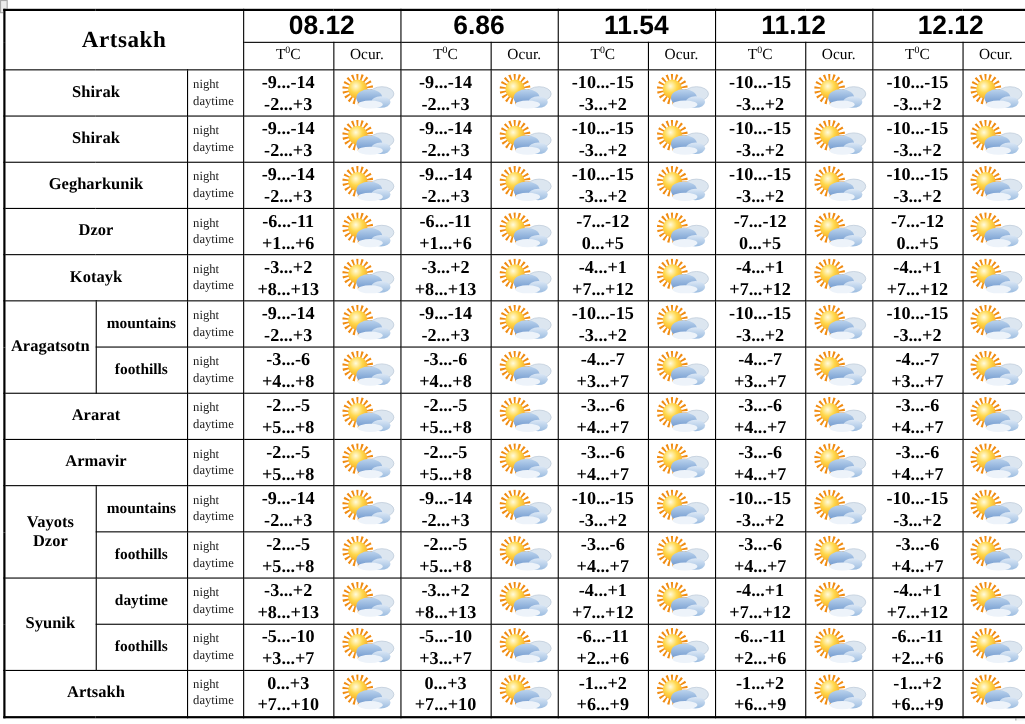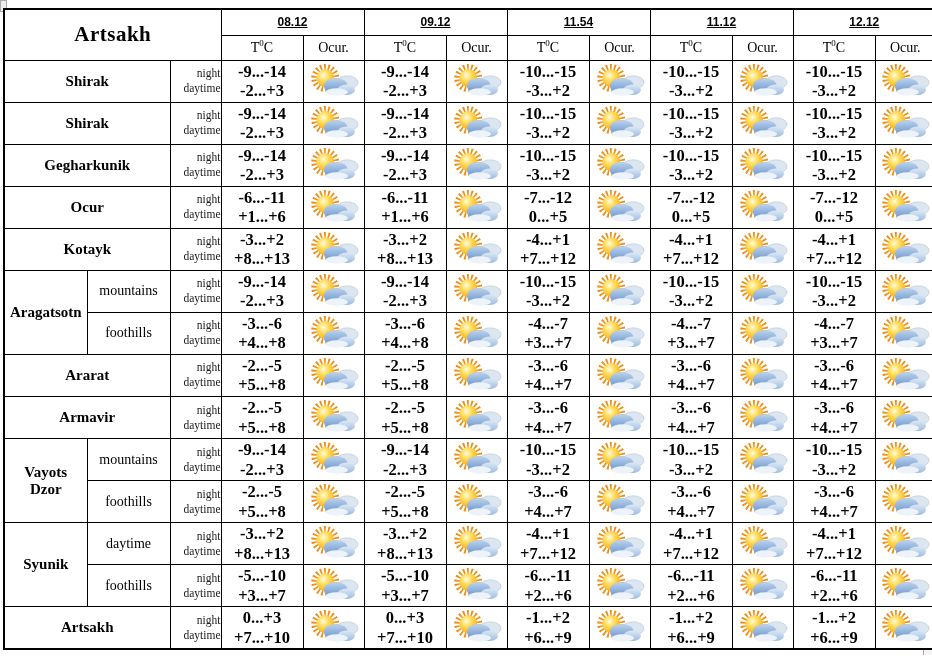--- a/index.html
+++ b/index.html
@@ -17,27 +17,27 @@
     position:absolute;left:3px;top:8px;width:927px;height:642px;
     border-collapse:collapse;table-layout:fixed;background:#fff;
     border:2px solid #000;
   }
   .forecast th,.forecast td{border:1.5px solid #000;padding:0;vertical-align:middle;text-align:center;overflow:hidden;}
   thead tr.r1{height:26px;}
   thead tr.r2{height:25px;}
   tbody tr{height:42px;}
 
   .regions-hdr{font-weight:bold;font-size:21px;letter-spacing:.5px;}
-  .date-hdr{font-family:"Liberation Sans",sans-serif;font-weight:bold;font-size:12px;text-decoration:underline;}
+  .date-hdr{font-family:"Liberation Sans",sans-serif;font-weight:bold;font-size:24px;}
   .sub-hdr{font-weight:normal;font-size:14px;}
   .sub-hdr sup{font-size:9px;line-height:0;}
 
   td.region{font-weight:bold;font-size:15px;line-height:17px;padding:0 2px;text-align:center;}
-  td.sub{font-weight:normal;font-size:14px;text-align:center;}
-  td.nd{text-align:right;padding-left:5px;font-size:11.5px;line-height:15px;color:#1a1a1a;}
+  td.sub{font-weight:bold;font-size:14px;text-align:center;}
+  td.nd{text-align:left;padding-left:5px;font-size:11.5px;line-height:15px;color:#1a1a1a;}
   td.temp{font-weight:bold;font-size:16.5px;}
   td.temp div{line-height:19.5px;}
   td.icon{text-align:center;}
   svg.wicon{width:56px;height:35px;vertical-align:middle;}
 </style>
 </head>
 <body>
 
 <svg width="0" height="0" style="position:absolute" aria-hidden="true">
   <defs>
@@ -81,21 +81,21 @@
       <col style="width:61px">
     <col style="width:82px">
       <col style="width:61px">
     <col style="width:82px">
       <col style="width:61px">
   </colgroup>
   <thead>
     <tr class="r1">
       <th class="regions-hdr" rowspan="2" colspan="3">Artsakh</th>
       <th class="date-hdr" colspan="2">08.12</th>
-      <th class="date-hdr" colspan="2">09.12</th>
+      <th class="date-hdr" colspan="2">6.86</th>
       <th class="date-hdr" colspan="2">11.54</th>
       <th class="date-hdr" colspan="2">11.12</th>
       <th class="date-hdr" colspan="2">12.12</th>
     </tr>
     <tr class="r2">
       <th class="sub-hdr"><span>T</span><sup>0</sup><span>C</span></th>
       <th class="sub-hdr">Ocur.</th>
       <th class="sub-hdr"><span>T</span><sup>0</sup><span>C</span></th>
       <th class="sub-hdr">Ocur.</th>
       <th class="sub-hdr"><span>T</span><sup>0</sup><span>C</span></th>
@@ -227,21 +227,21 @@
           </svg></td>
         <td class="temp">
           <div>-10...-15</div>
           <div>-3...+2</div>
         </td>
         <td class="icon"><svg class="wicon" viewBox="0 0 64 40">
             <use href="#icon-sun-cloud"></use>
           </svg></td>
       </tr>
       <tr>
-        <td class="region" colspan="2">Ocur</td>
+        <td class="region" colspan="2">Dzor</td>
         <td class="nd">
           <div>night</div>
           <div>daytime</div>
         </td>
         <td class="temp">
           <div>-6...-11</div>
           <div>+1...+6</div>
         </td>
         <td class="icon"><svg class="wicon" viewBox="0 0 64 40">
             <use href="#icon-sun-cloud"></use>

